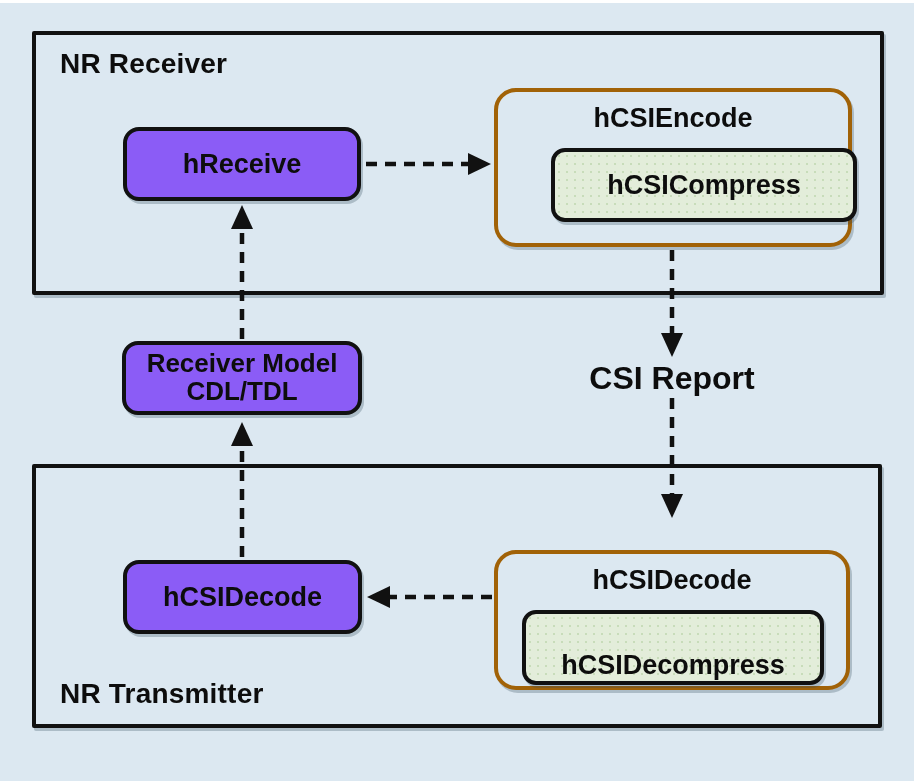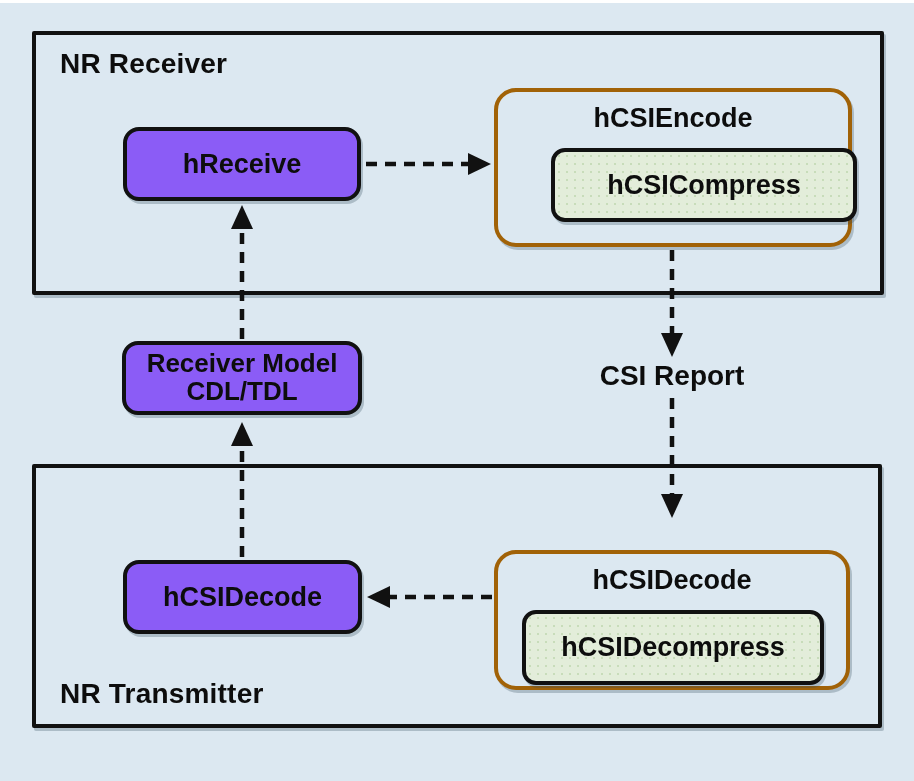--- a/index.html
+++ b/index.html
@@ -27,21 +27,21 @@
   }
   .wrapper-title{display:block;margin-top:11px;}
   .green{
     background-color:#e3edda;
     background-image:radial-gradient(#c8dcba 1.3px, transparent 1.4px);
     background-size:8px 8px;
   }
   .channel-text{line-height:1.07;font-size:26px;}
   .float-label{
     position:absolute;transform:translateX(-50%);white-space:nowrap;
-    font-weight:700;font-size:28px;text-align:center;
+    font-weight:700;font-size:32px;text-align:center;
   }
   .overlay{position:absolute;left:0;top:0;z-index:10;pointer-events:none;}
   .dash{stroke:#111;stroke-width:4.5;stroke-dasharray:11 8;fill:none;}
   .head{fill:#111;stroke:none;}
 </style>
 </head>
 <body>
 
 <div class="stage">
   <div class="top-strip"></div>
@@ -72,21 +72,21 @@
 
   <div class="group-box" style="left:32px;top:464px;width:850px;height:264px;">
     <div class="group-title" style="left:24px;bottom:14px;">NR Transmitter</div>
 
     <div class="node" style="left:87px;top:92px;width:239px;height:74px;">
       <span>hCSIDecode</span>
     </div>
 
     <div class="wrapper-node" style="left:458px;top:54px;width:356px;height:140px;margin-top:28px;">
       <span class="wrapper-title">hCSIDecode</span>
-      <div class="node green" style="left:24px;top:56px;width:302px;height:75px;border-radius:14px;">
+      <div class="node green" style="left:24px;top:56px;width:302px;height:75px;border-radius:14px;align-items:flex-end;">
         <span>hCSIDecompress</span>
       </div>
     </div>
   </div>
 
   <svg class="overlay" width="914" height="781" viewBox="0 0 914 781">
 
     <g>
       <line class="dash" x1="366" y1="164" x2="468" y2="164"></line>
       <polygon class="head" points="468,153 468,175 491,164"></polygon>

